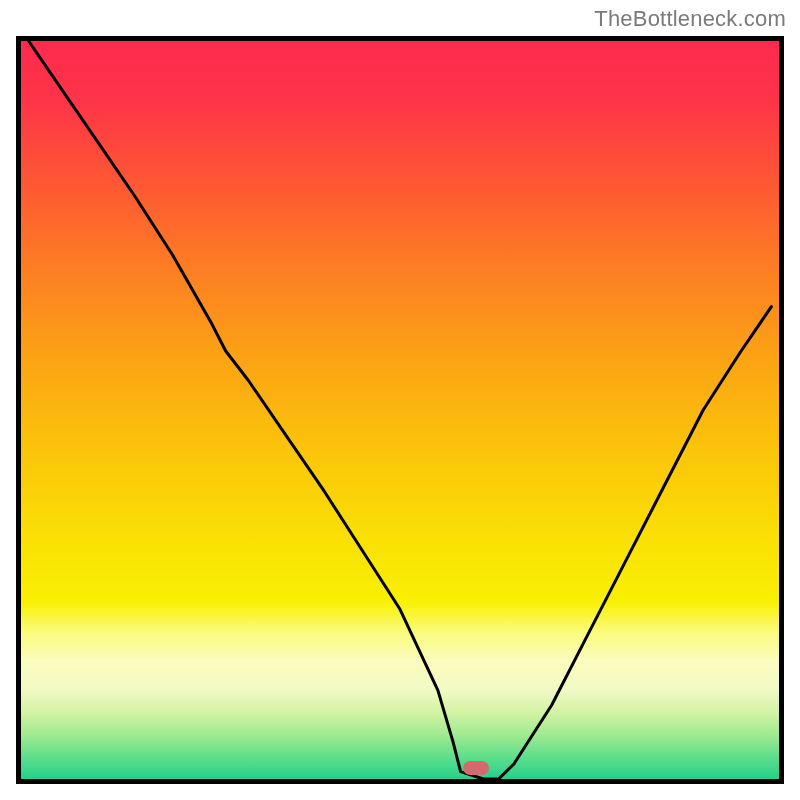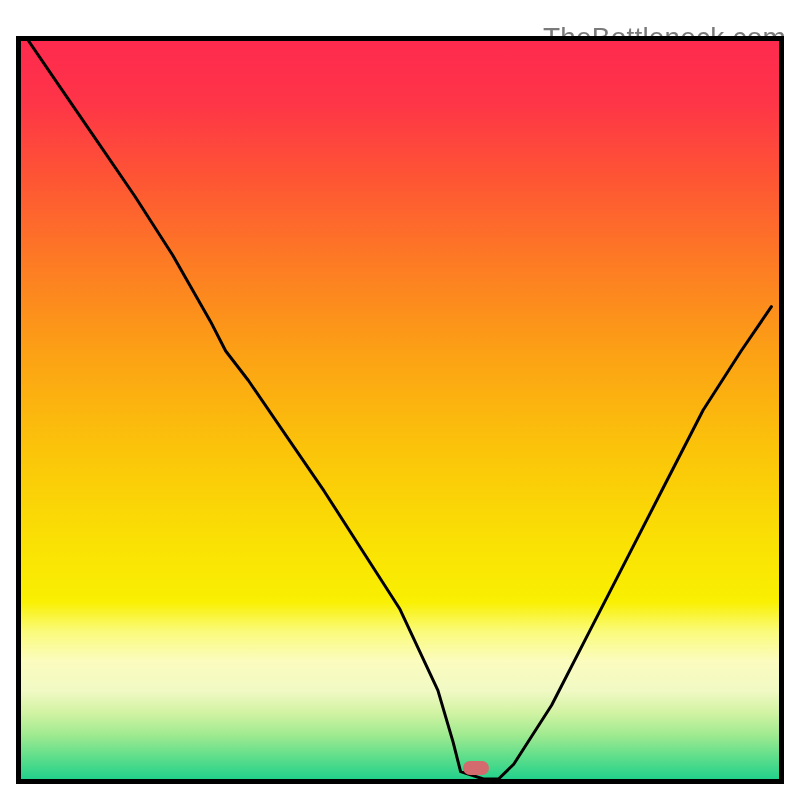--- a/index.html
+++ b/index.html
@@ -6,23 +6,23 @@
   body {
     width: 800px;
     height: 800px;
     background: #ffffff;
     font-family: Arial, Helvetica, sans-serif;
     position: relative;
     overflow: hidden;
   }
   .watermark {
     position: absolute;
-    top: 22px;
+    top: 6px;
     right: 14px;
-    font-size: 28px;
+    font-size: 22px;
     color: #7a7a7a;
     font-weight: 500;
     letter-spacing: 0.2px;
   }
   
   .chart-border {
     position: absolute;
     top: 36px;
     left: 16px;
     width: 768px;

